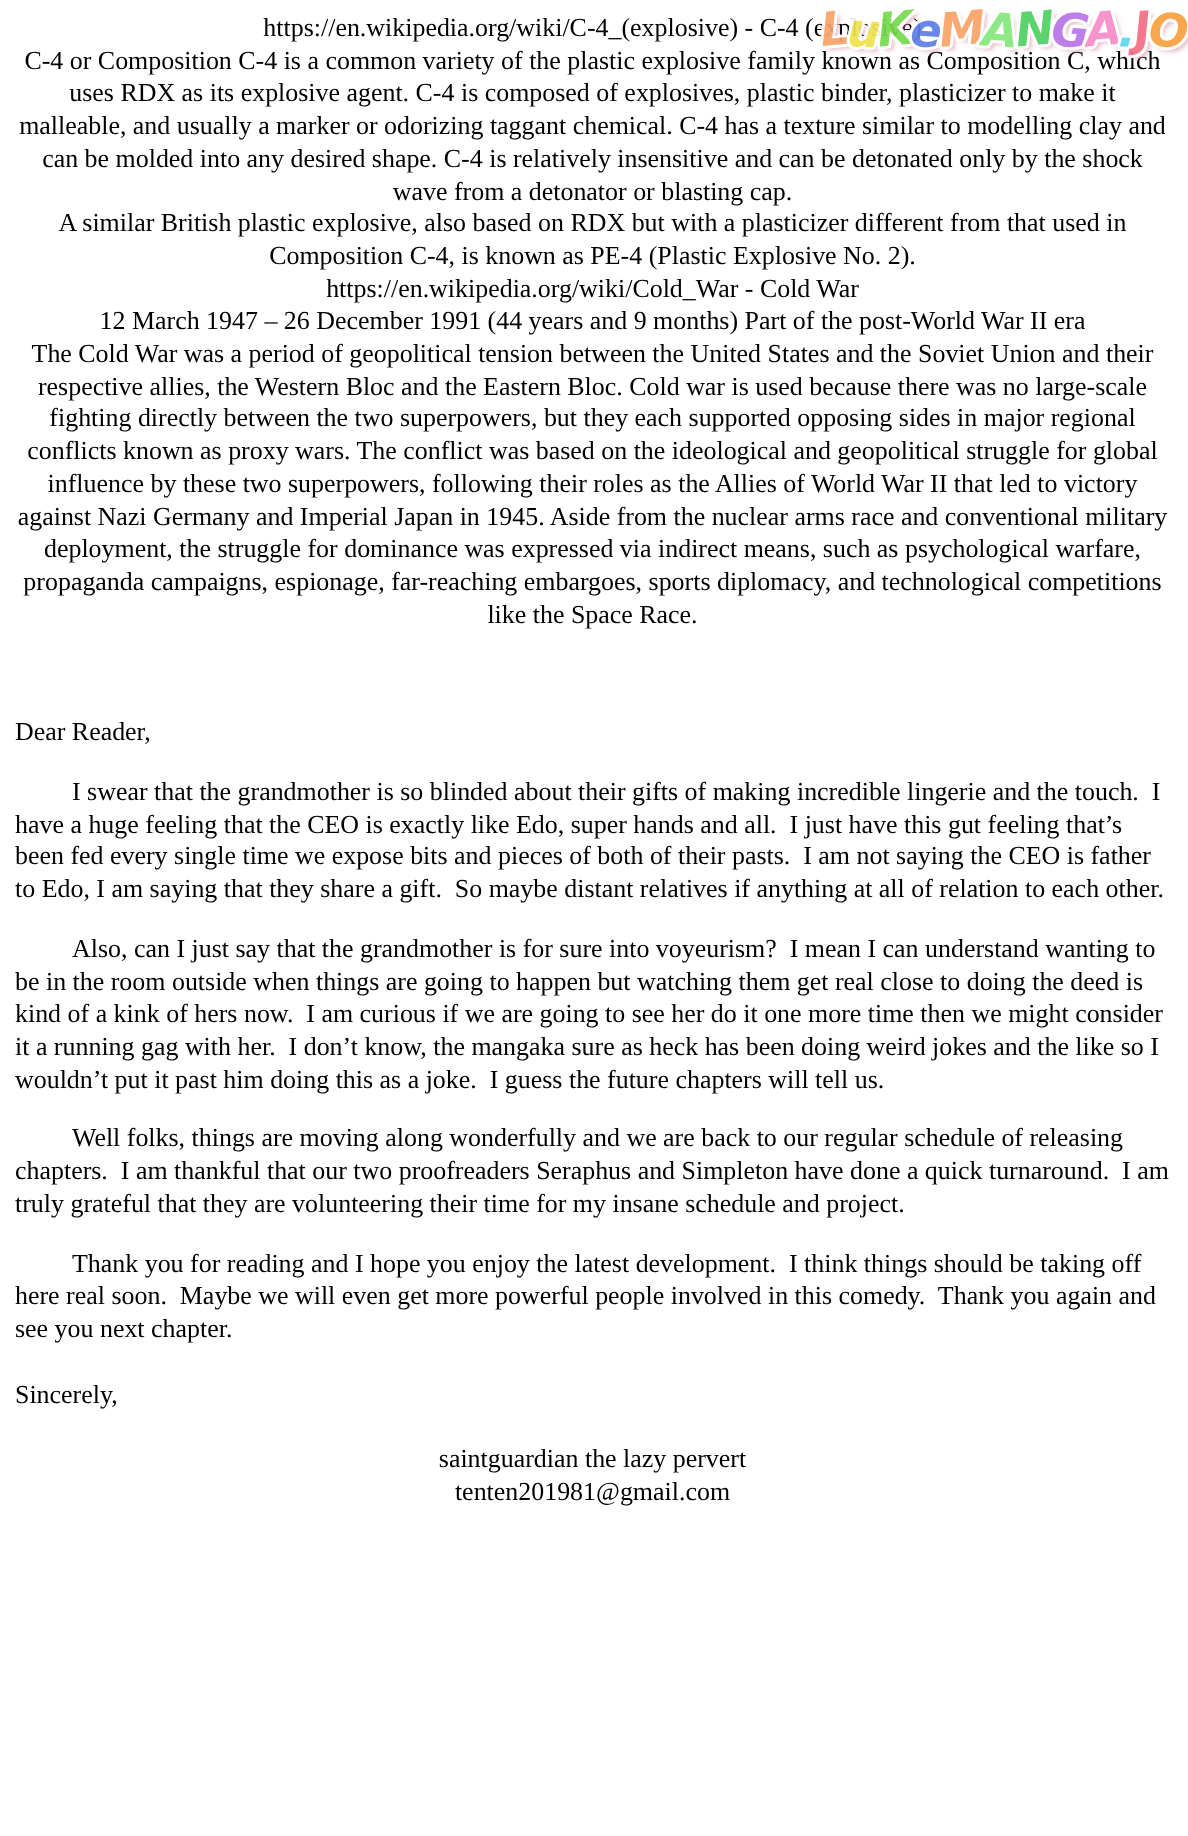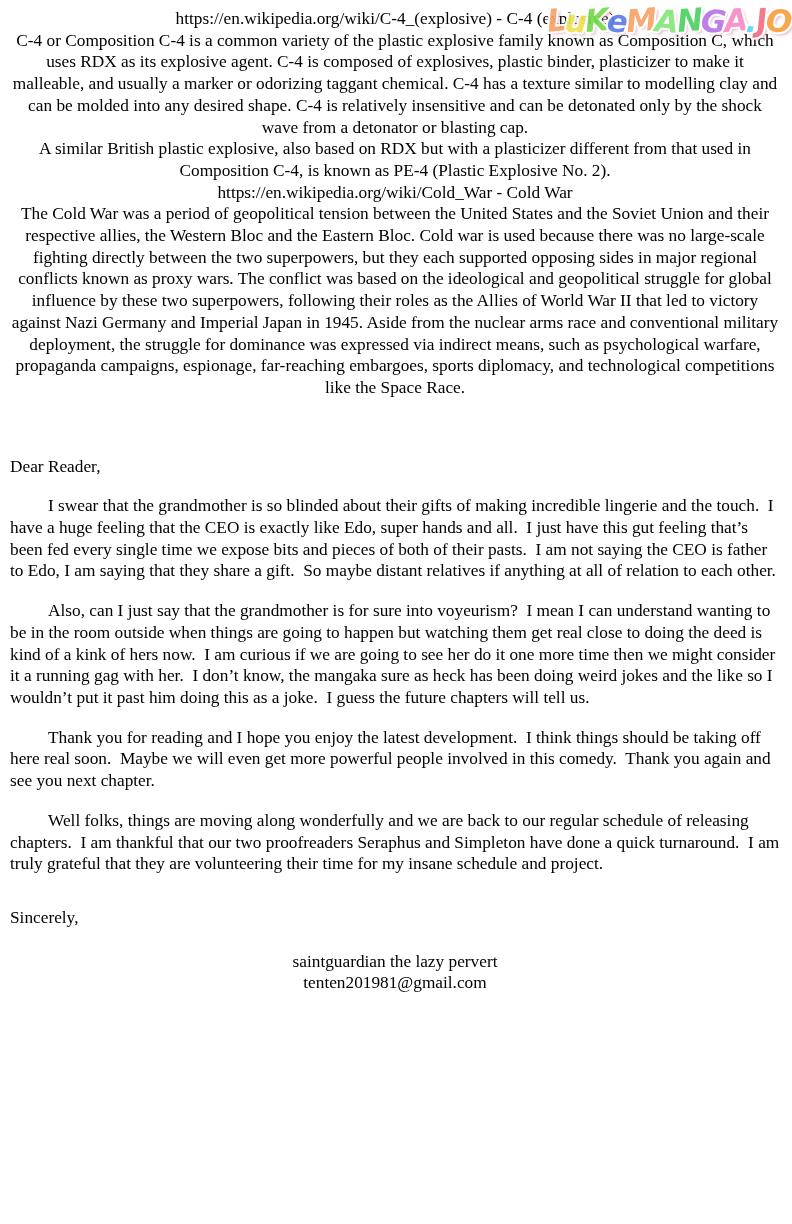--- a/index.html
+++ b/index.html
@@ -17,21 +17,21 @@
   .page { padding: 8px 12px 0 10px; position: relative; }
 
   
   .top p { margin: 0; text-align: center; }
 
   
   .letter p { margin: 0; text-align: left; white-space: pre-wrap; }
   .letter .salutation { margin-top: 57px; }
   .letter .para { margin-top: 18px; }
   .letter .indent { text-indent: 38px; }
-  .letter .closing { margin-top: 32px; }
+  .letter .closing { margin-top: 22px; }
   .letter .sig-name { margin-top: 22px; text-align: center; }
   .letter .sig-email { margin-top: 0; text-align: center; }
 
   
   .watermark {
     position: absolute;
     top: 1px;
     right: 2px;
     z-index: 5;
     opacity: 0.93;
@@ -60,27 +60,28 @@
 
 <div class="page">
 
   <div class="watermark"><span class="wm-letter" style="color: rgb(249, 164, 104);">L</span><span class="wm-letter" style="color: rgb(238, 227, 79);">u</span><span class="wm-letter" style="color: rgb(119, 219, 78);">K</span><span class="wm-letter" style="color: rgb(94, 126, 230);">e</span><span class="wm-letter" style="color: rgb(249, 164, 104);">M</span><span class="wm-letter" style="color: rgb(135, 231, 125);">A</span><span class="wm-letter" style="color: rgb(79, 209, 99);">N</span><span class="wm-letter" style="color: rgb(185, 117, 232);">G</span><span class="wm-letter" style="color: rgb(247, 140, 200);">A</span><span class="wm-letter" style="color: rgb(94, 215, 242);">.</span><span class="wm-letter" style="color: rgb(244, 111, 133);">J</span><span class="wm-letter" style="color: rgb(249, 161, 64);">O</span></div>
 
   <div class="top">
     <p>https://en.wikipedia.org/wiki/C-4_(explosive) - C-4 (explosive)</p>
     <p>C-4 or Composition C-4 is a common variety of the plastic explosive family known as Composition C, which uses RDX as its explosive agent. C-4 is composed of explosives, plastic binder, plasticizer to make it malleable, and usually a marker or odorizing taggant chemical. C-4 has a texture similar to modelling clay and can be molded into any desired shape. C-4 is relatively insensitive and can be detonated only by the shock wave from a detonator or blasting cap.</p>
     <p>A similar British plastic explosive, also based on RDX but with a plasticizer different from that used in Composition C-4, is known as PE-4 (Plastic Explosive No. 2).</p>
     <p>https://en.wikipedia.org/wiki/Cold_War - Cold War</p>
+    <p>12 March 1947 – 26 December 1991 (44 years and 9 months) Part of the post-World War II era</p>
     <p>The Cold War was a period of geopolitical tension between the United States and the Soviet Union and their respective allies, the Western Bloc and the Eastern Bloc. Cold war is used because there was no large-scale fighting directly between the two superpowers, but they each supported opposing sides in major regional conflicts known as proxy wars. The conflict was based on the ideological and geopolitical struggle for global influence by these two superpowers, following their roles as the Allies of World War II that led to victory against Nazi Germany and Imperial Japan in 1945. Aside from the nuclear arms race and conventional military deployment, the struggle for dominance was expressed via indirect means, such as psychological warfare, propaganda campaigns, espionage, far-reaching embargoes, sports diplomacy, and technological competitions like the Space Race.</p>
   </div>
 
   <div class="letter">
     <p class="salutation">Dear Reader,</p>
     <p class="para indent">I swear that the grandmother is so blinded about their gifts of making incredible lingerie and the touch.  I have a huge feeling that the CEO is exactly like Edo, super hands and all.  I just have this gut feeling that’s been fed every single time we expose bits and pieces of both of their pasts.  I am not saying the CEO is father to Edo, I am saying that they share a gift.  So maybe distant relatives if anything at all of relation to each other.</p>
     <p class="para indent">Also, can I just say that the grandmother is for sure into voyeurism?  I mean I can understand wanting to be in the room outside when things are going to happen but watching them get real close to doing the deed is kind of a kink of hers now.  I am curious if we are going to see her do it one more time then we might consider it a running gag with her.  I don’t know, the mangaka sure as heck has been doing weird jokes and the like so I wouldn’t put it past him doing this as a joke.  I guess the future chapters will tell us.</p>
+    <p class="para indent">Well folks, things are moving along wonderfully and we are back to our regular schedule of releasing chapters.  I am thankful that our two proofreaders Seraphus and Simpleton have done a quick turnaround.  I am truly grateful that they are volunteering their time for my insane schedule and project.</p>
     <p class="para indent">Thank you for reading and I hope you enjoy the latest development.  I think things should be taking off here real soon.  Maybe we will even get more powerful people involved in this comedy.  Thank you again and see you next chapter.</p>
-    <p class="para indent">Well folks, things are moving along wonderfully and we are back to our regular schedule of releasing chapters.  I am thankful that our two proofreaders Seraphus and Simpleton have done a quick turnaround.  I am truly grateful that they are volunteering their time for my insane schedule and project.</p>
     <p class="closing">Sincerely,</p>
     <p class="sig-name">saintguardian the lazy pervert</p>
     <p class="sig-email">tenten201981@gmail.com</p>
   </div>
 
 </div>
 
 </body></html>

